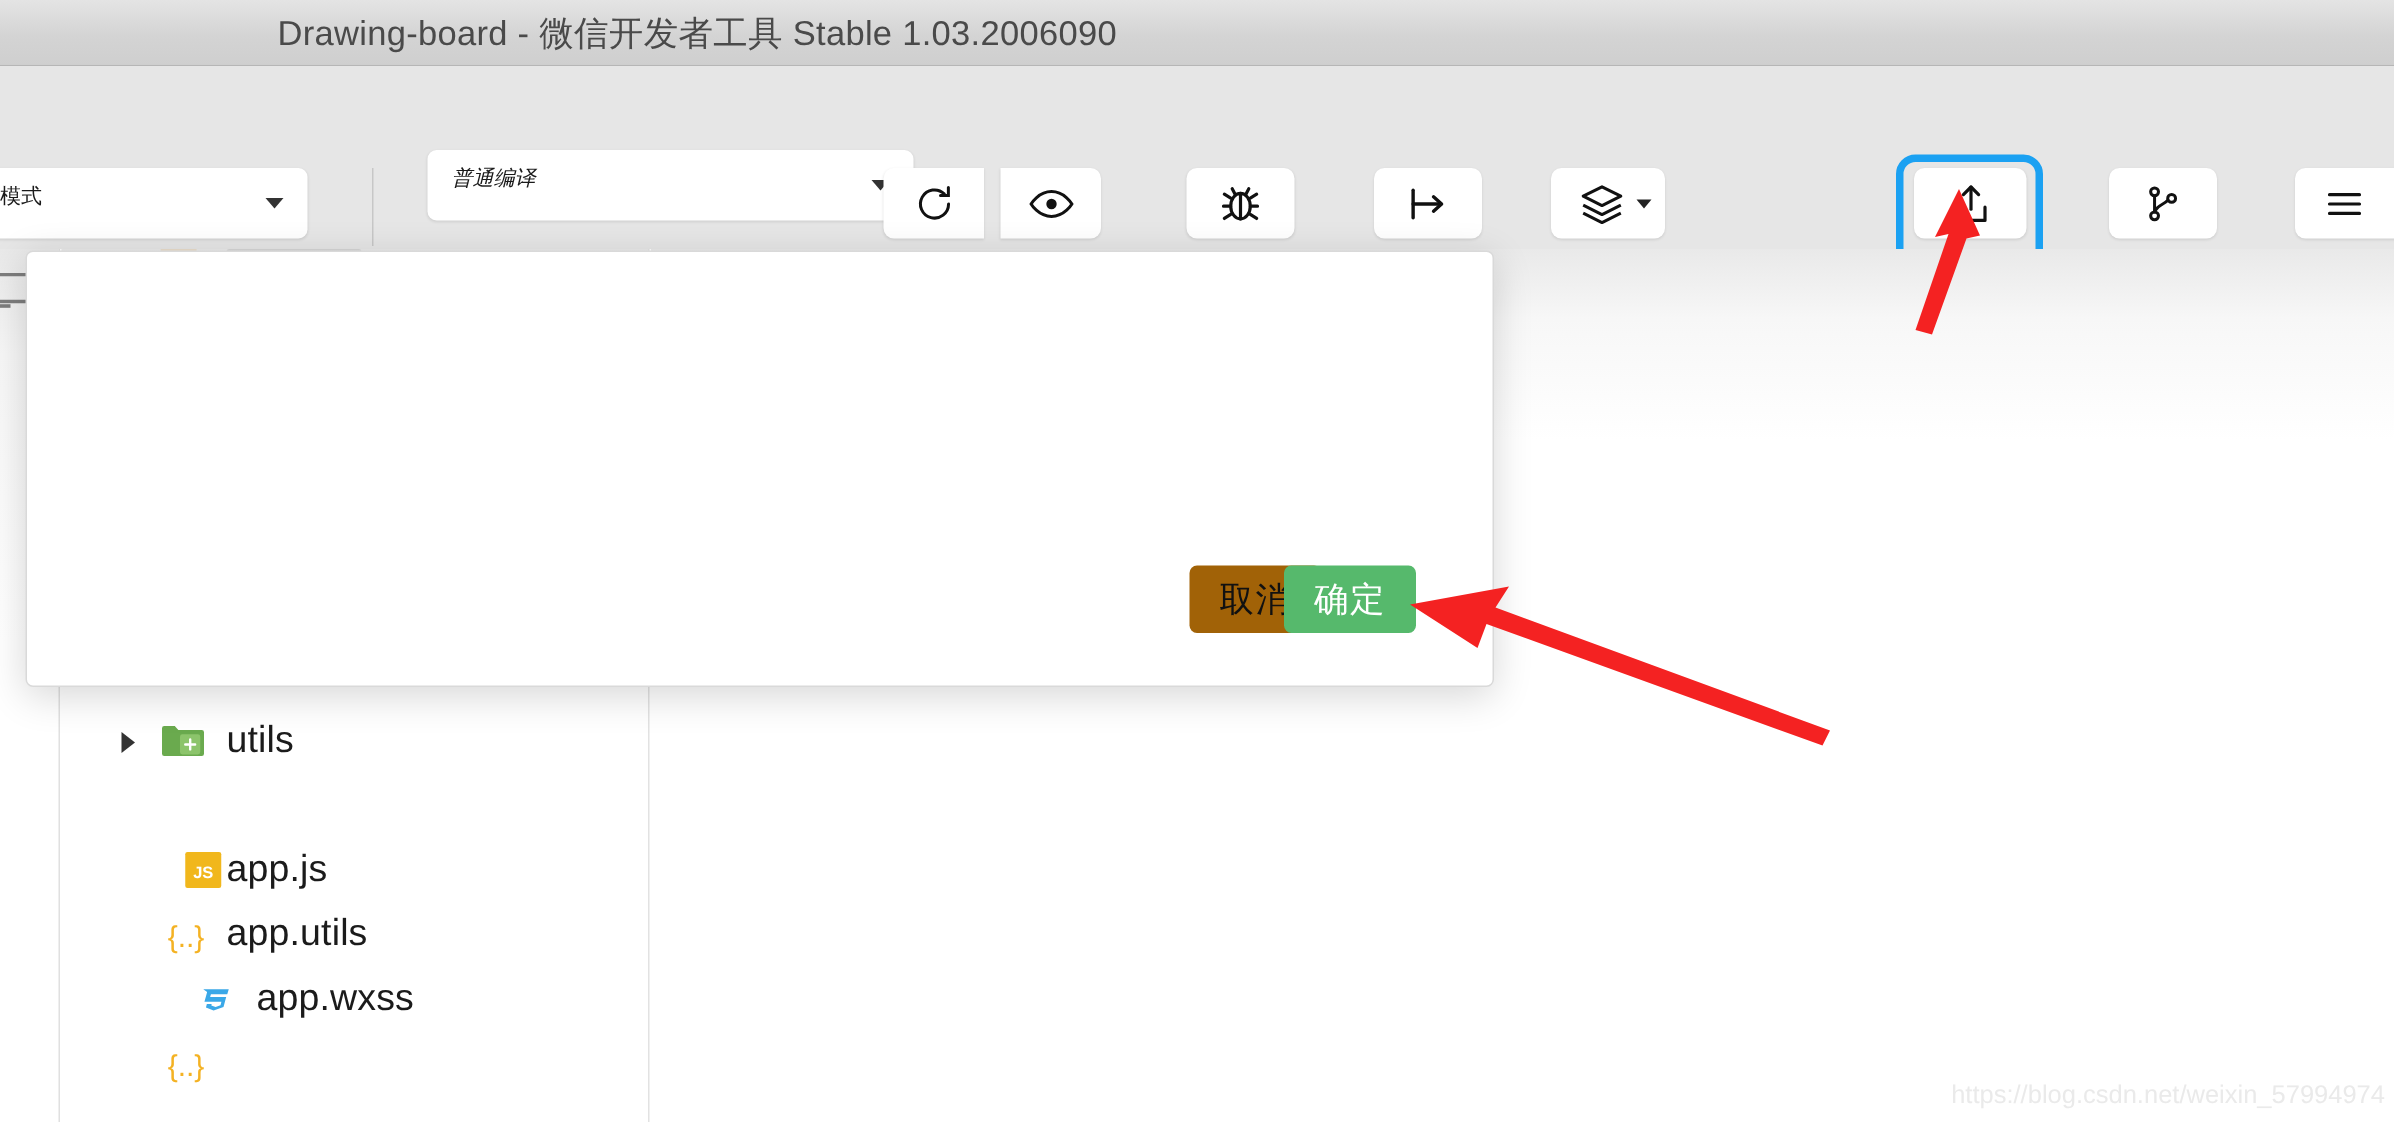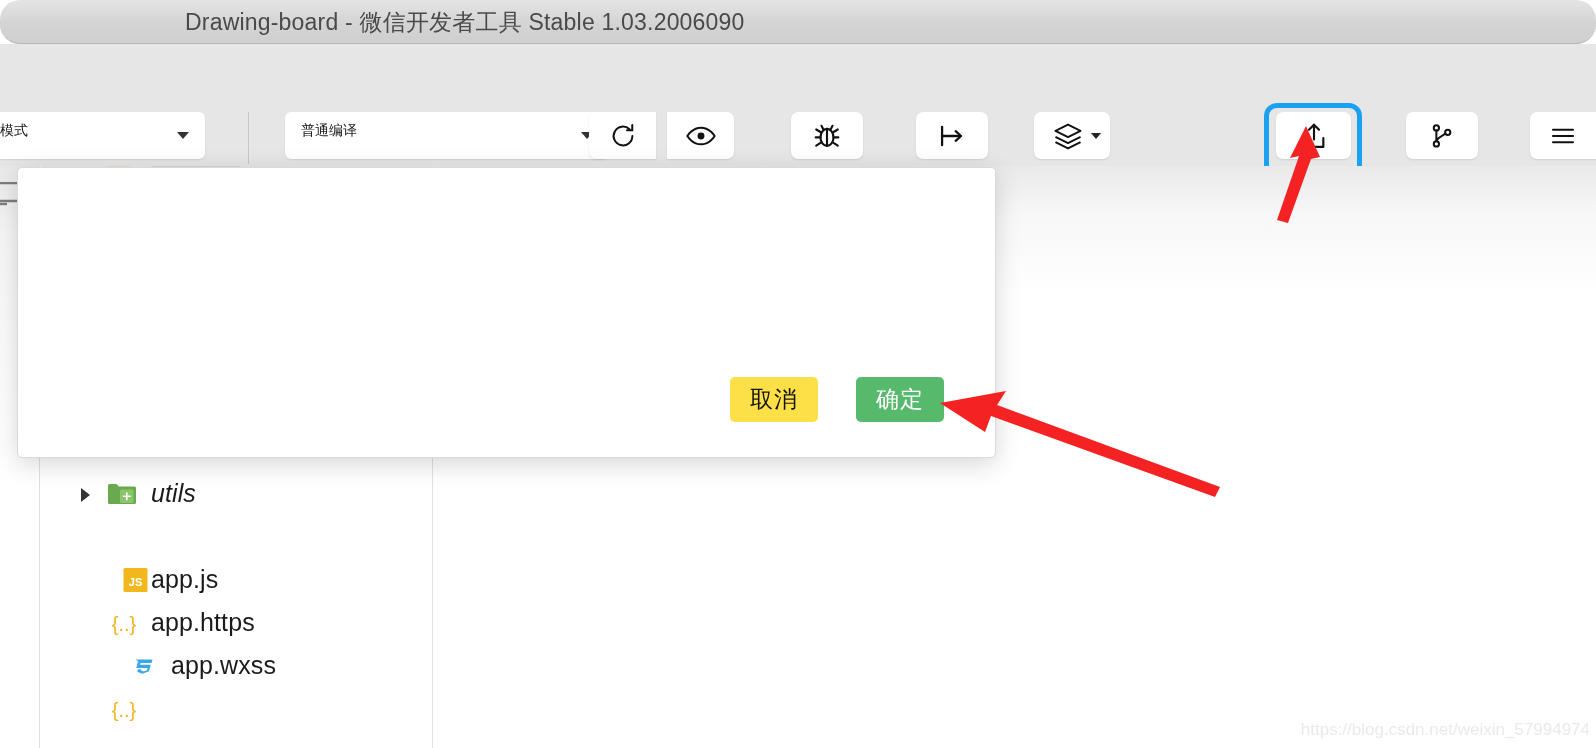--- a/index.html
+++ b/index.html
@@ -17,21 +17,20 @@
   }
 
   
   .titlebar {
     position: absolute;
     left: 0; top: 0;
     width: 1596px; height: 44px;
     background: linear-gradient(180deg, #e4e4e4 0%, #d4d4d4 55%, #cfcfcf 100%);
     border-bottom: 1px solid #b6b6b6;
     box-sizing: border-box;
-    border-radius: 20px;
   }
   .titlebar-text {
     position: absolute;
     left: 185px; top: 7px;
     font-size: 23px;
     color: #4a4a4a;
     letter-spacing: 0.2px;
     white-space: nowrap;
   }
 
@@ -218,23 +217,23 @@
     height: 45px;
     border-radius: 5px;
     box-sizing: border-box;
     display: flex;
     align-items: center;
     justify-content: center;
     font-size: 23px;
     letter-spacing: 1px;
   }
   .btn-cancel {
-    left: 712px; top: 209px;
+    left: 775px; top: 209px;
     width: 88px;
-    background: #fde047;
+    background: #a16207;
     color: #111111;
   }
   .btn-ok {
     left: 838px; top: 209px;
     width: 88px;
     background: #56b96c;
     color: #ffffff;
   }
 
   
@@ -265,21 +264,21 @@
 
 <div class="toolbar">
 
   <div class="tb-select" style="left:-60px; top:68px; width:265px;">
     <div class="sel-label" style="left:60px;">模式</div>
     <div class="caret"></div>
   </div>
 
   <div class="tb-divider" style="left:248px;"></div>
 
-  <div class="tb-select" style="left:285px; top:68px; width:324px;">
+  <div class="tb-select" style="left:285px; top:56px; width:324px;font-style:italic;">
     <div class="sel-label">普通编译</div>
     <div class="caret"></div>
   </div>
 
   <div class="tb-btn group-l" style="left:589px; top:68px; width:67px;">
     <div class="tb-icon-wrap">
       <svg width="30" height="30" viewBox="0 0 24 24" fill="none" stroke="#111" stroke-width="1.6" stroke-linecap="round">
         <path d="M19.5 12a7.5 7.5 0 1 1-2.3-5.4"></path>
         <path d="M19.4 3.2v4.2h-4.2"></path>
       </svg>
@@ -381,21 +380,21 @@
 
   <div class="filetree">
 
     <div class="ft-partial">
       <svg width="210" height="16" viewBox="0 0 210 16">
         <rect x="0" y="6" width="24" height="9" rx="2" fill="#e8a23a" opacity="0.5"></rect>
         <rect x="44" y="8" width="90" height="7" rx="2" fill="#444" opacity="0.35"></rect>
       </svg>
     </div>
 
-    <div class="ft-row" style="top:307px; width:368px;font-style:italic;">
+    <div class="ft-row" style="top:307px; width:368px;">
       <span class="ft-arrow"></span>
       <span class="ft-icon">
         <svg width="30" height="26" viewBox="0 0 30 26">
           <path d="M1 4.5A1.5 1.5 0 0 1 2.5 3h7l2.4 2.6h15.6A1.5 1.5 0 0 1 29 7.1v14.4A1.5 1.5 0 0 1 27.5 23h-25A1.5 1.5 0 0 1 1 21.5V4.5Z" fill="#6aaa4e"></path>
           <rect x="13" y="8.5" width="13.5" height="13.5" rx="1.6" fill="#8cc46b"></rect>
           <path d="M19.8 12v6.6M16.5 15.3h6.6" stroke="#ffffff" stroke-width="1.6" stroke-linecap="round"></path>
         </svg>
       </span>
       <span class="ft-name">utils</span>
     </div>
@@ -410,21 +409,21 @@
       </span>
       <span class="ft-name">app.js</span>
     </div>
 
     <div class="ft-row" style="top:436px; width:392px;">
       <span class="ft-icon" style="left:68px;">
         <svg width="30" height="28" viewBox="0 0 30 28">
           <text x="15" y="21" font-family="Liberation Sans, sans-serif" font-size="20" fill="#f4b223" text-anchor="middle">{..}</text>
         </svg>
       </span>
-      <span class="ft-name">app.https</span>
+      <span class="ft-name">app.utils</span>
     </div>
 
     <div class="ft-row" style="top:479px; width:348px;margin-left:20px;">
       <span class="ft-icon" style="left:70px;">
         <svg width="28" height="28" viewBox="0 0 28 28">
           <path d="M4.5 6.5h17l-1 3.4H9.6l-.5 1.8H19.8l-1.8 6.6-6.6 2.4-5.1-2 .6-2.4h3.2l-.2 1 2.8 1.1 3.3-1.2.6-2.3H5.3l1.8-6.6Z" fill="#3aa8e8"></path>
         </svg>
       </span>
       <span class="ft-name">app.wxss</span>
     </div>

